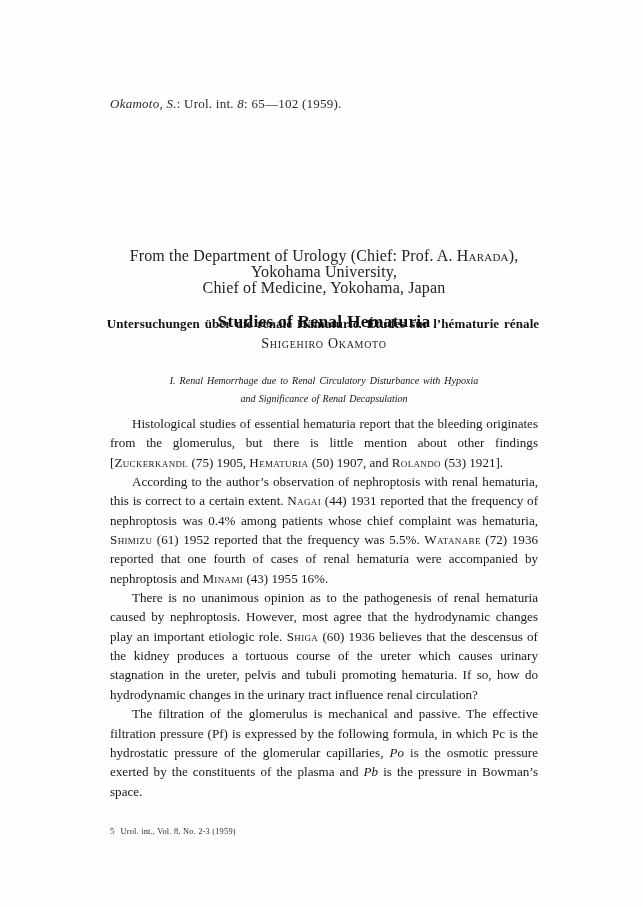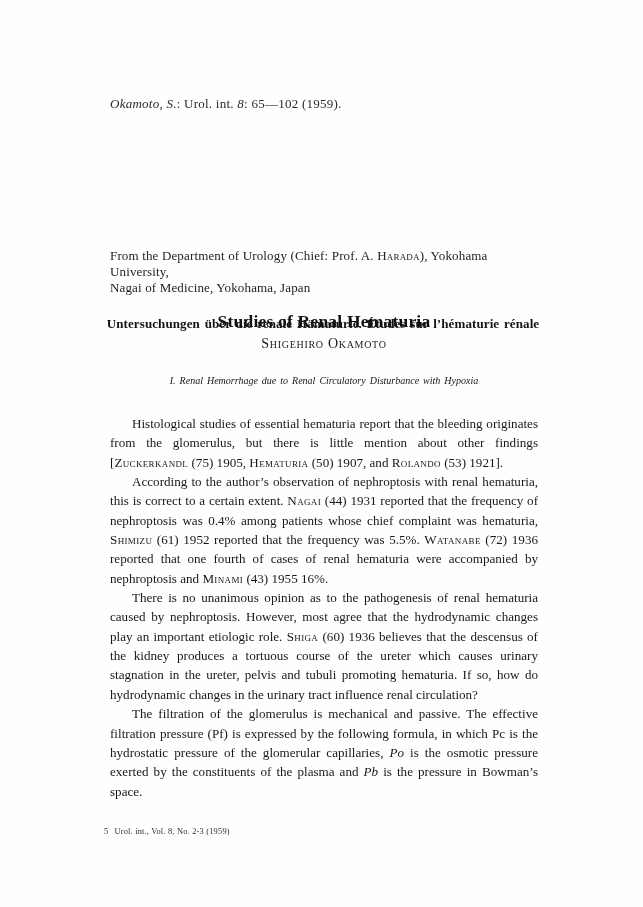--- a/index.html
+++ b/index.html
@@ -29,22 +29,22 @@
     white-space: nowrap;
   }
   .running-head .it { font-style: italic; }
 
   
   .affiliation {
     position: absolute;
     left: 110px;
     top: 248px;
     width: 428px;
-    text-align: left;
-    font-size: 13px;
+    text-align: center;
+    font-size: 16px;
     line-height: 16px;
     color: #232323;
   }
   .affiliation .sc {
     font-variant: small-caps;
     letter-spacing: 0.2px;
   }
   .aff-line1 { letter-spacing: 0.15px; }
   .aff-line2 { letter-spacing: 0.15px; }
 
@@ -123,51 +123,52 @@
   .body p .sc {
     font-variant: small-caps;
     letter-spacing: 0.35px;
     margin-top: 8px;
   }
   .body p .it { font-style: italic; }
 
   
   .footer {
     position: absolute;
-    left: 104px;
+    left: 110px;
     top: 827px;
     font-size: 8.4px;
     letter-spacing: 0.2px;
     color: #2e2e2e;
     white-space: nowrap;
   }
   .footer .num { margin-right: 6px; }
 </style>
 </head>
 <body>
 
 <div class="page">
 
   <div class="running-head">
     <span class="it">Okamoto, S.</span><span>: Urol. int. </span><span class="it">8</span><span>: 65—102 (1959).</span>
   </div>
 
   <div class="affiliation">
     <div class="aff-line1"><span>From the Department of Urology (Chief: Prof. A. </span><span class="sc">Harada</span><span>), Yokohama University,</span></div>
-    <div class="aff-line2">Nagai of Medicine, Yokohama, Japan</div>
+    <div class="aff-line2">Chief of Medicine, Yokohama, Japan</div>
   </div>
 
   <h1 class="title">Studies of Renal Hematuria</h1>
 
   <div class="subtitle">Untersuchungen über die renale Hämaturie. Études sur l’hématurie rénale</div>
 
   <div class="author">Shigehiro Okamoto</div>
 
   <div class="section-heading">
     <span>I. Renal Hemorrhage due to Renal Circulatory Disturbance with Hypoxia</span>
+    <span class="ln2">and Significance of Renal Decapsulation</span>
   </div>
 
   <div class="body" id="body-container">
       <p><span>Histological studies of essential hematuria report that the bleeding originates from the glomerulus, but there is little mention about other findings [</span><span class="sc">Zuckerkandl</span><span> (75) 1905, </span><span class="sc">Hematuria</span><span> (50) 1907, and </span><span class="sc">Rolando</span><span> (53) 1921].</span></p>
       <p><span>According to the author’s observation of nephroptosis with renal hematuria, this is correct to a certain extent. </span><span class="sc">Nagai</span><span> (44) 1931 reported that the frequency of nephroptosis was 0.4% among patients whose chief complaint was hematuria, </span><span class="sc">Shimizu</span><span> (61) 1952 reported that the frequency was 5.5%. </span><span class="sc">Watanabe</span><span> (72) 1936 reported that one fourth of cases of renal hematuria were accompanied by nephroptosis and </span><span class="sc">Minami</span><span> (43) 1955 16%.</span></p>
       <p><span>There is no unanimous opinion as to the pathogenesis of renal hematuria caused by nephroptosis. However, most agree that the hydrodynamic changes play an important etiologic role. </span><span class="sc">Shiga</span><span> (60) 1936 believes that the descensus of the kidney produces a tortuous course of the ureter which causes urinary stagnation in the ureter, pelvis and tubuli promoting hematuria. If so, how do hydrodynamic changes in the urinary tract influence renal circulation?</span></p>
       <p><span>The filtration of the glomerulus is mechanical and passive. The effective filtration pressure (Pf) is expressed by the following formula, in which Pc is the hydrostatic pressure of the glomerular capillaries, </span><span class="it">Po</span><span> is the osmotic pressure exerted by the constituents of the plasma and </span><span class="it">Pb</span><span> is the pressure in Bowman’s space.</span></p>
     </div>
 
   <div class="footer">

